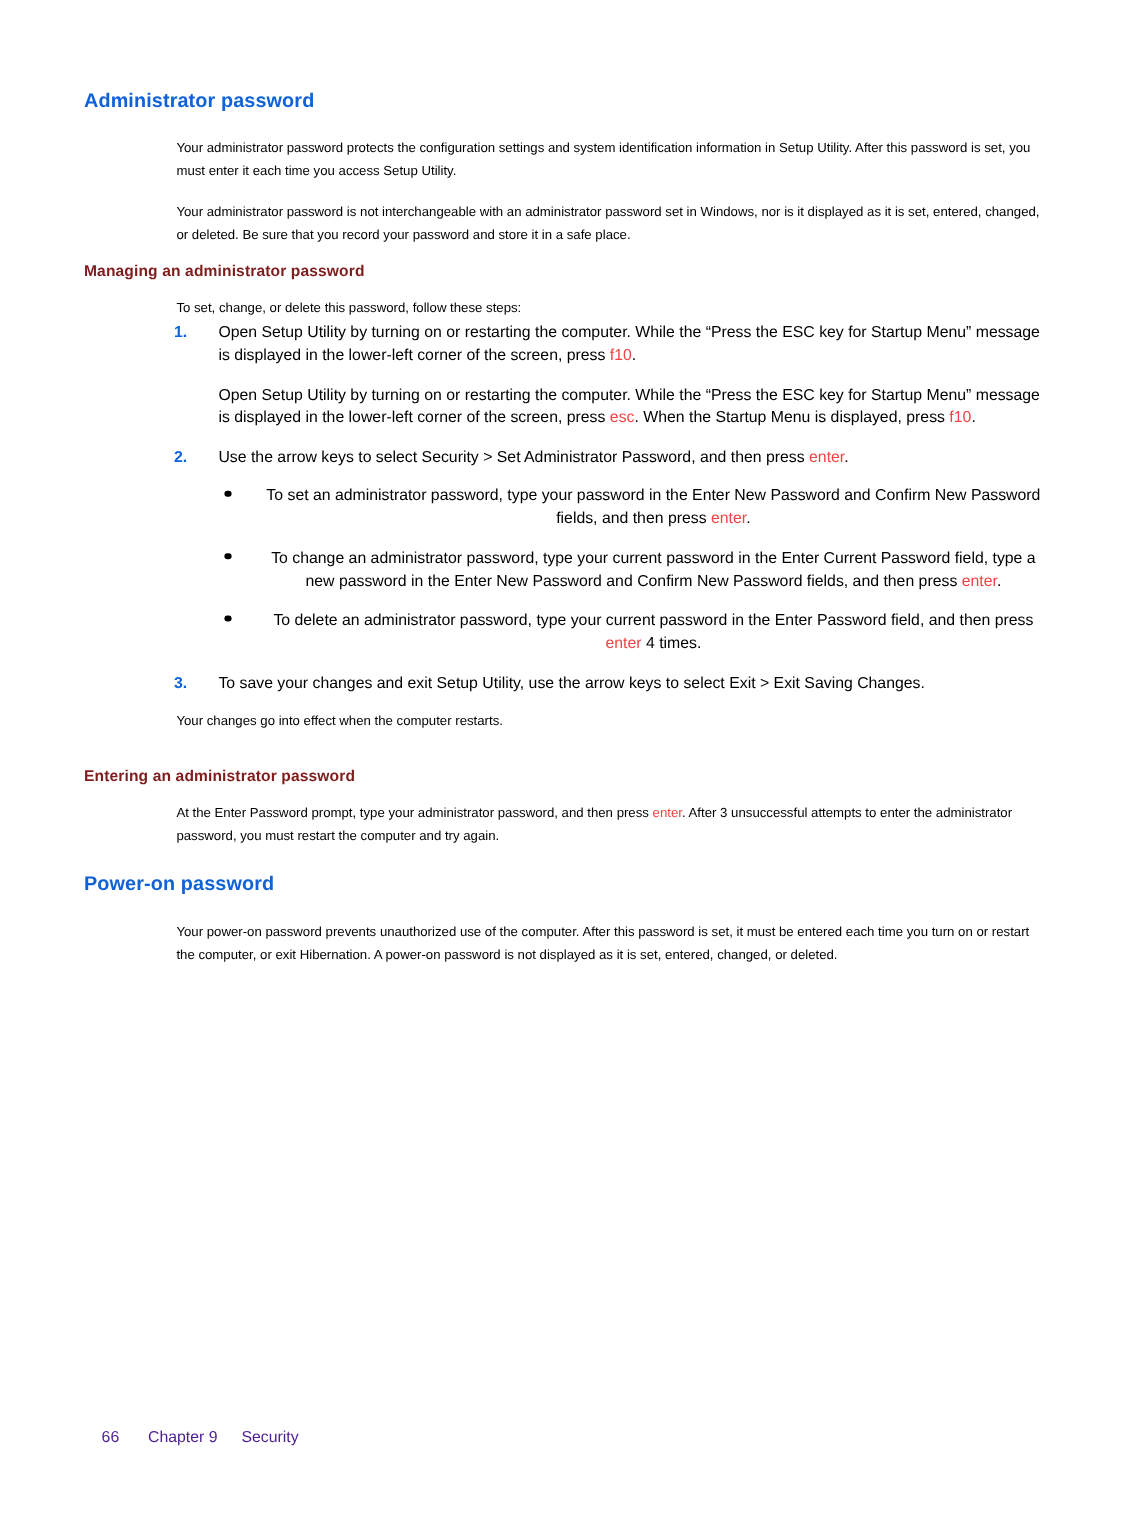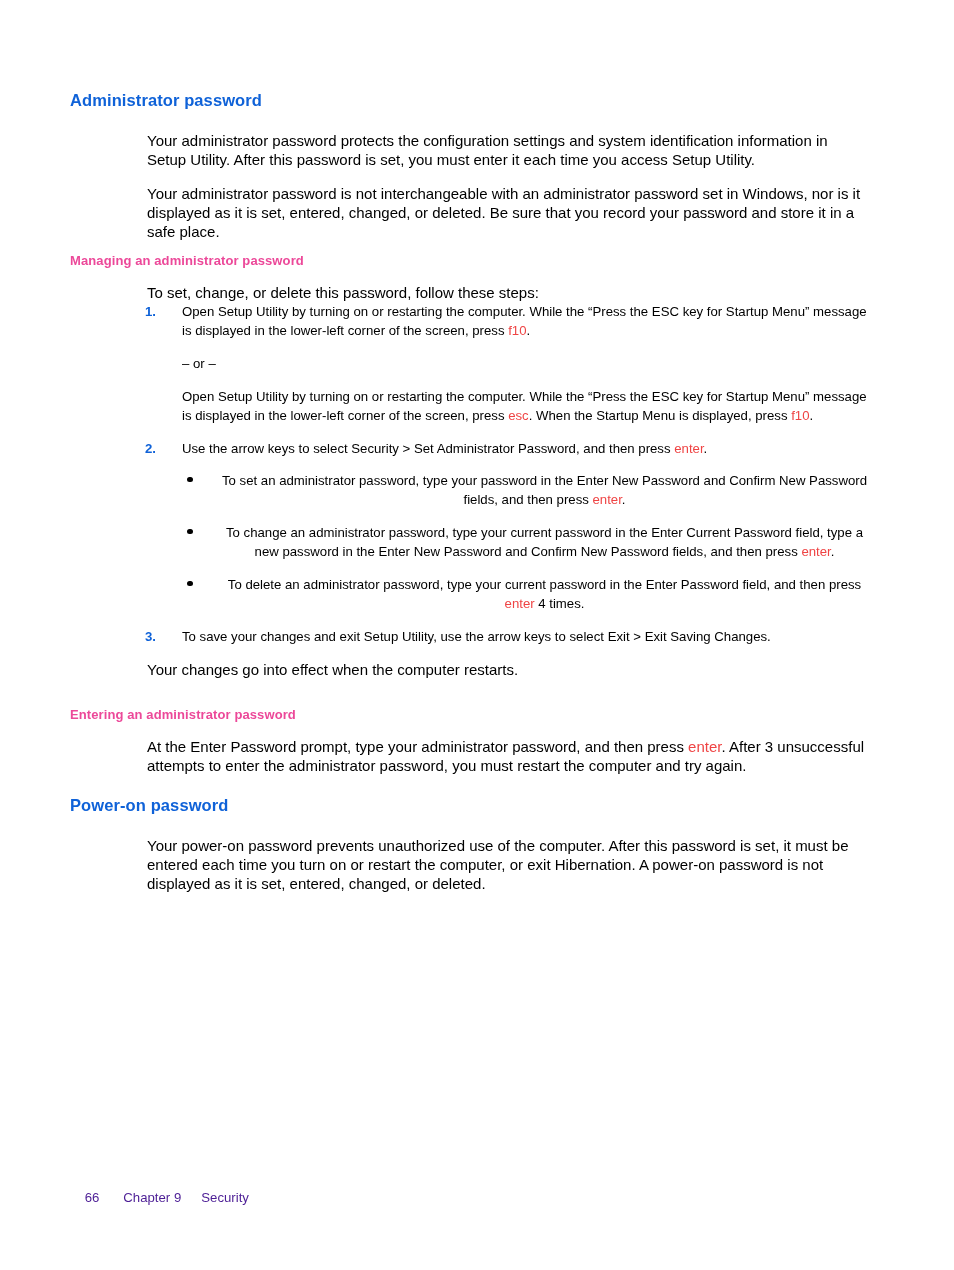--- a/index.html
+++ b/index.html
@@ -15,49 +15,49 @@
     position: relative;
     width: 954px;
     height: 1270px;
     background: #ffffff;
     box-sizing: border-box;
     overflow: hidden;
   }
   .content {
     position: absolute;
     left: 70px;
-    top: 90px;
+    top: 74px;
     width: 800px;
   }
 
   
   h1.h-major {
     font-size: 16.5px;
     font-weight: bold;
     color: #0f62d8;
     margin: 0 0 20px 0;
     line-height: 1.25;
     letter-spacing: 0.1px;
   }
   h2.h-minor {
     font-size: 13px;
     font-weight: bold;
-    color: #ec4899;
+    color: #7f1d1d;
     margin: 0 0 14px 0;
     line-height: 1.25;
     letter-spacing: 0.1px;
   }
 
   
   .body-indent {
     margin-left: 77px;
     width: 723px;
   }
   p.para {
-    font-size: 15px;
+    font-size: 11px;
     line-height: 19px;
     margin: 0 0 15px 0;
     color: #000;
     text-align: left;
   }
   p.para:last-child { margin-bottom: 0; }
 
   b, .bold { font-weight: normal; }
   .key {
     color: #ef4444;
@@ -158,21 +158,20 @@
       <div class="body-indent">
         <p class="para">To set, change, or delete this password, follow these steps:</p>
       </div>
 
       <ol class="steps">
 
         <li>
           <span class="num">1.</span>
           <span class="step-text"><span>Open Setup Utility by turning on or restarting the computer. While the “Press the ESC key for Startup Menu” message is displayed in the lower-left corner of the screen, press </span><span class="key">f10</span><span>.</span></span>
 
-          <span class="step-sub">– or –</span>
 
           <span class="step-sub"><span>Open Setup Utility by turning on or restarting the computer. While the “Press the ESC key for Startup Menu” message is displayed in the lower-left corner of the screen, press </span><span class="key">esc</span><span>. When the Startup Menu is displayed, press </span><span class="key">f10</span><span>.</span></span>
         </li>
 
         <li>
           <span class="num">2.</span>
           <span class="step-text"><span>Use the arrow keys to select </span><b>Security &gt; Set Administrator Password</b><span>, and then press </span><span class="key">enter</span><span>.</span></span>
 
           <ul class="bullets">
             <li>

